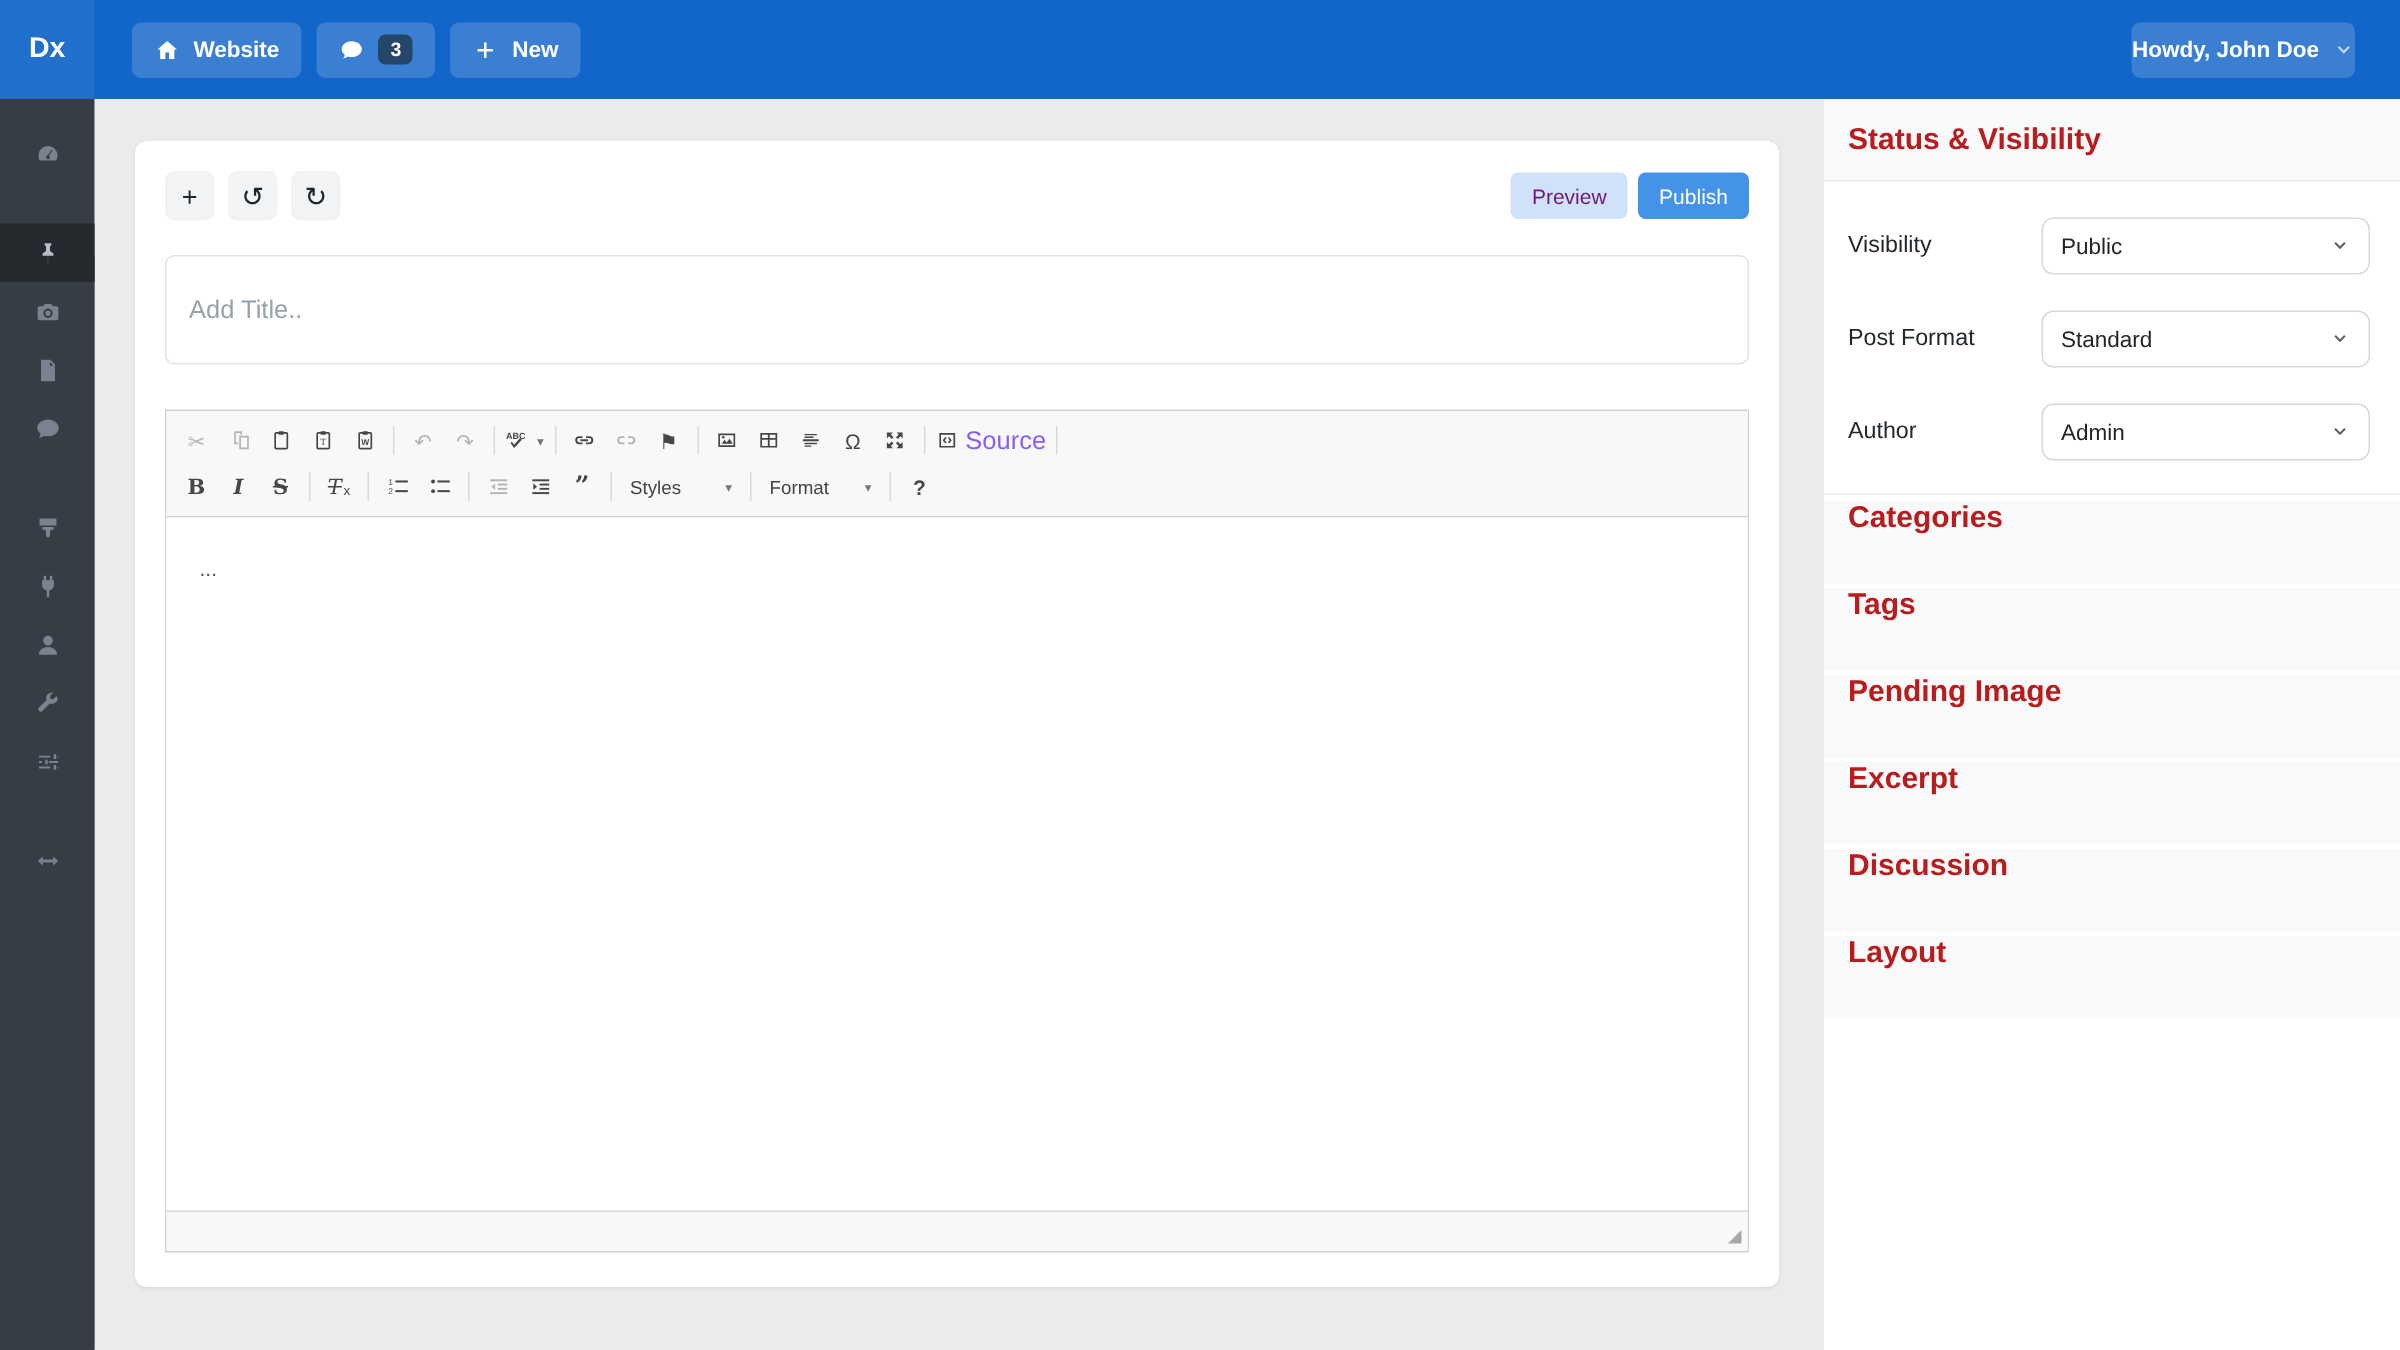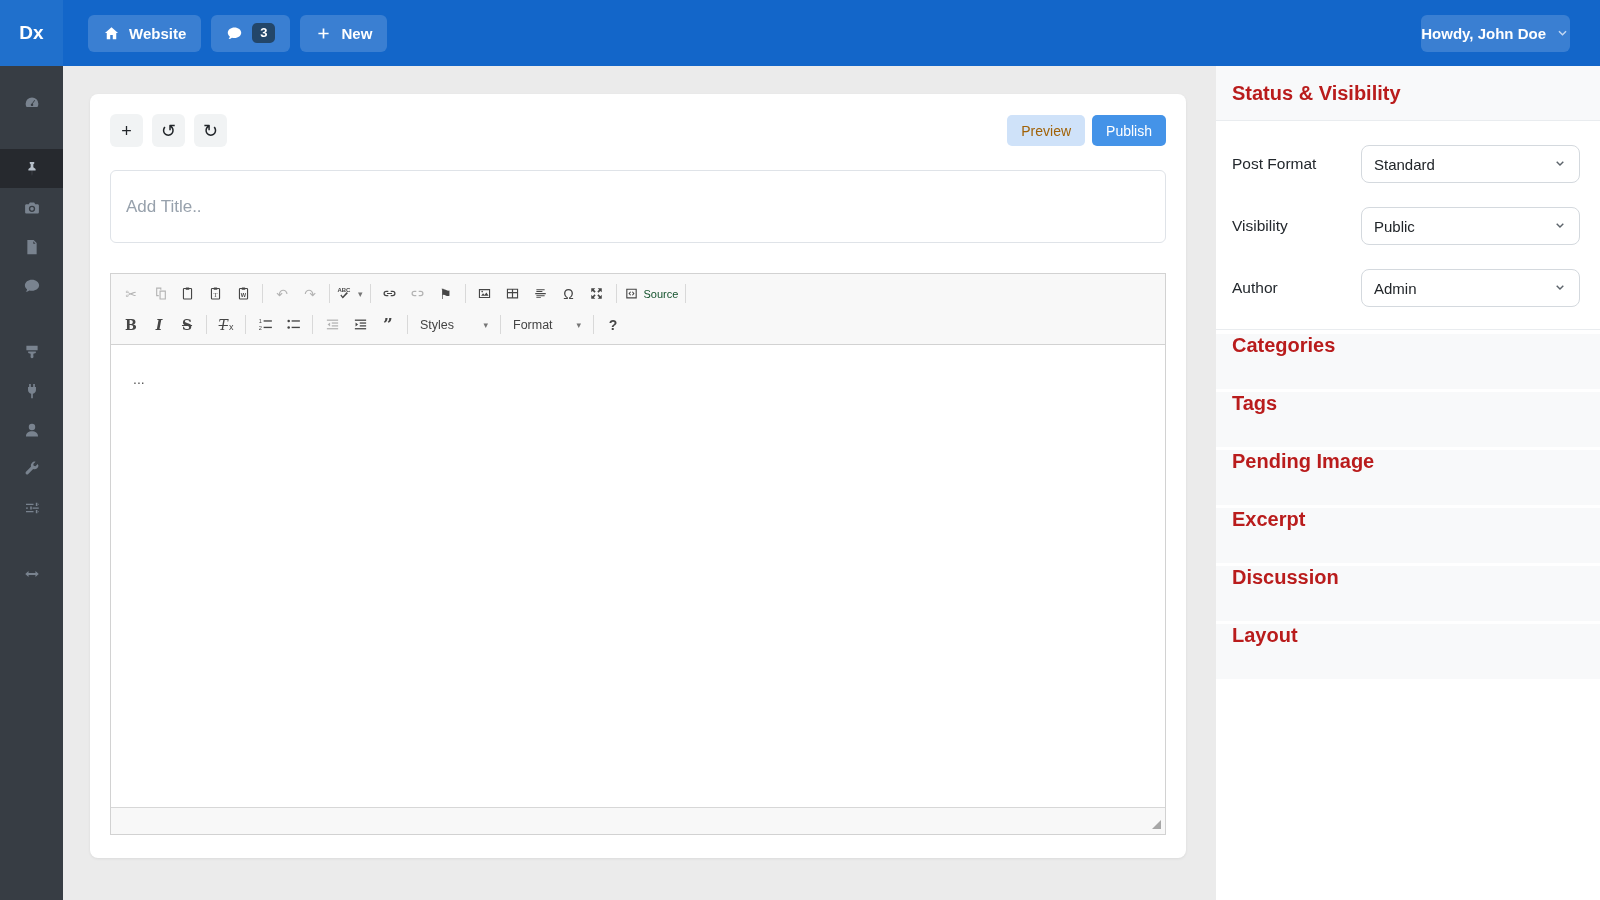--- a/index.html
+++ b/index.html
@@ -38,21 +38,21 @@
   .main { position:fixed; top:66px; left:63px; right:384px; bottom:0;
     background:#ebebeb; overflow:hidden; }
   .card { margin:28px 0 0 27px; width:1096px; height:764px; background:#fff;
     border-radius:8px; box-shadow:0 1px 3px rgba(0,0,0,0.07); padding:20px; }
   .card-actions { display:flex; align-items:center; }
   .sq-btn { width:33px; height:33px; margin-right:9px; border:none;
     border-radius:6px; background:#f1f3f4; color:#212529; font-size:18px;
     line-height:1; display:flex; align-items:center; justify-content:center;
     cursor:pointer; font-family:inherit; }
   .btn-preview { margin-left:auto; height:31px; padding:0 14px; border:none;
-    border-radius:5px; background:#cfe2f9; color:#a16207; font-size:14px;
+    border-radius:5px; background:#cfe2f9; color:#701a75; font-size:14px;
     font-weight:500; cursor:pointer; font-family:inherit; }
   .btn-publish { margin-left:7px; height:31px; padding:0 14px; border:none;
     border-radius:5px; background:#4493e8; color:#fff; font-size:14px;
     font-weight:500; cursor:pointer; font-family:inherit; }
   .title-input { display:block; width:100%; height:73px; margin-top:23px;
     border:1px solid #dfe3e8; border-radius:6px; padding:0 15px;
     font-size:17px; color:#343a40; font-family:inherit; outline:none; }
   .title-input::placeholder { color:#97a1ac; }
 
   
@@ -68,21 +68,21 @@
   .ed-btn svg { width:15px; height:15px; }
   .g { font-size:14px; line-height:1; }
   .serif { font-family:"DejaVu Serif", serif; font-size:14px; }
   .subx { font-size:9px; margin-left:1px; align-self:flex-end; }
   .ed-sep { width:1px; height:19px; background:#d9d9d9; margin:0 5px;
     flex:0 0 1px; }
   .cmb-arr { color:#767676; font-size:9px; margin-left:6px; }
   .ed-combo { display:flex; align-items:center; justify-content:space-between;
     width:82px; padding:0 7px; height:25px; font-size:12.5px; color:#444;
     cursor:pointer; }
-  .ed-src-label { font-size:11px; margin-left:5px; color:#14532d; }
+  .ed-src-label { font-size:17px; margin-left:5px; color:#8b5cf6; }
   .ed-content { height:462px; background:#fff; padding:26px 22px;
     font-size:14px; color:#555; outline:none; }
   .ed-bottom { height:27px; background:#f8f8f8; border-top:1px solid #d7d7d7;
     position:relative; }
   .resize-handle { position:absolute; right:4px; bottom:5px; width:0; height:0;
     border-style:solid; border-width:0 0 9px 9px;
     border-color:transparent transparent #a7a7a7 transparent; cursor:se-resize; }
 
   
   .panel { position:fixed; top:66px; right:0; bottom:0; width:384px;
@@ -476,33 +476,33 @@
   </div>
 </main>
 
 <aside class="panel">
   <div class="panel-head">
     <span>Status &amp; Visibility</span>
   </div>
 
   <div class="panel-body">
     <div class="field-row">
+      <span class="field-label">Visibility</span>
+      <div class="select">
+        <span>Public</span>
+        <svg viewBox="0 0 24 24">
+            <path d="M5.5 9.1 12 15.6l6.5-6.5-1.7-1.7L12 12.2 7.2 7.4 5.5 9.1z"></path>
+          </svg>
+      </div>
+    </div>
+
+    <div class="field-row">
       <span class="field-label">Post Format</span>
       <div class="select">
         <span>Standard</span>
-        <svg viewBox="0 0 24 24">
-            <path d="M5.5 9.1 12 15.6l6.5-6.5-1.7-1.7L12 12.2 7.2 7.4 5.5 9.1z"></path>
-          </svg>
-      </div>
-    </div>
-
-    <div class="field-row">
-      <span class="field-label">Visibility</span>
-      <div class="select">
-        <span>Public</span>
         <svg viewBox="0 0 24 24">
             <path d="M5.5 9.1 12 15.6l6.5-6.5-1.7-1.7L12 12.2 7.2 7.4 5.5 9.1z"></path>
           </svg>
       </div>
     </div>
 
 
     <div class="field-row">
       <span class="field-label">Author</span>
       <div class="select">

